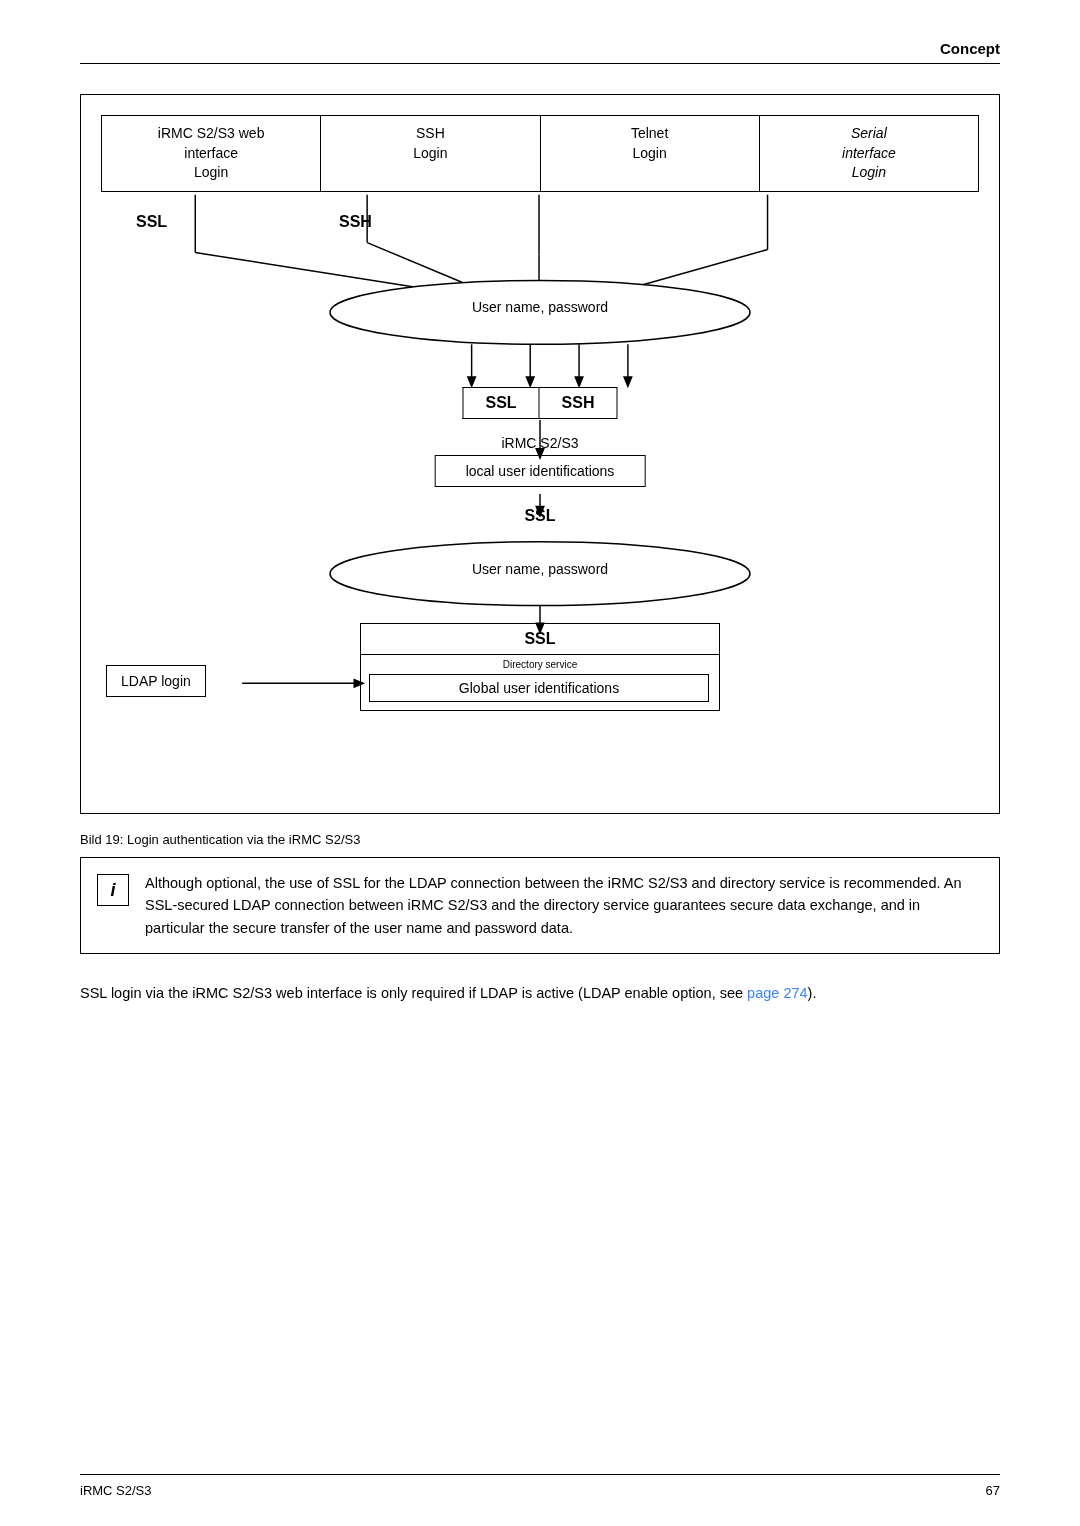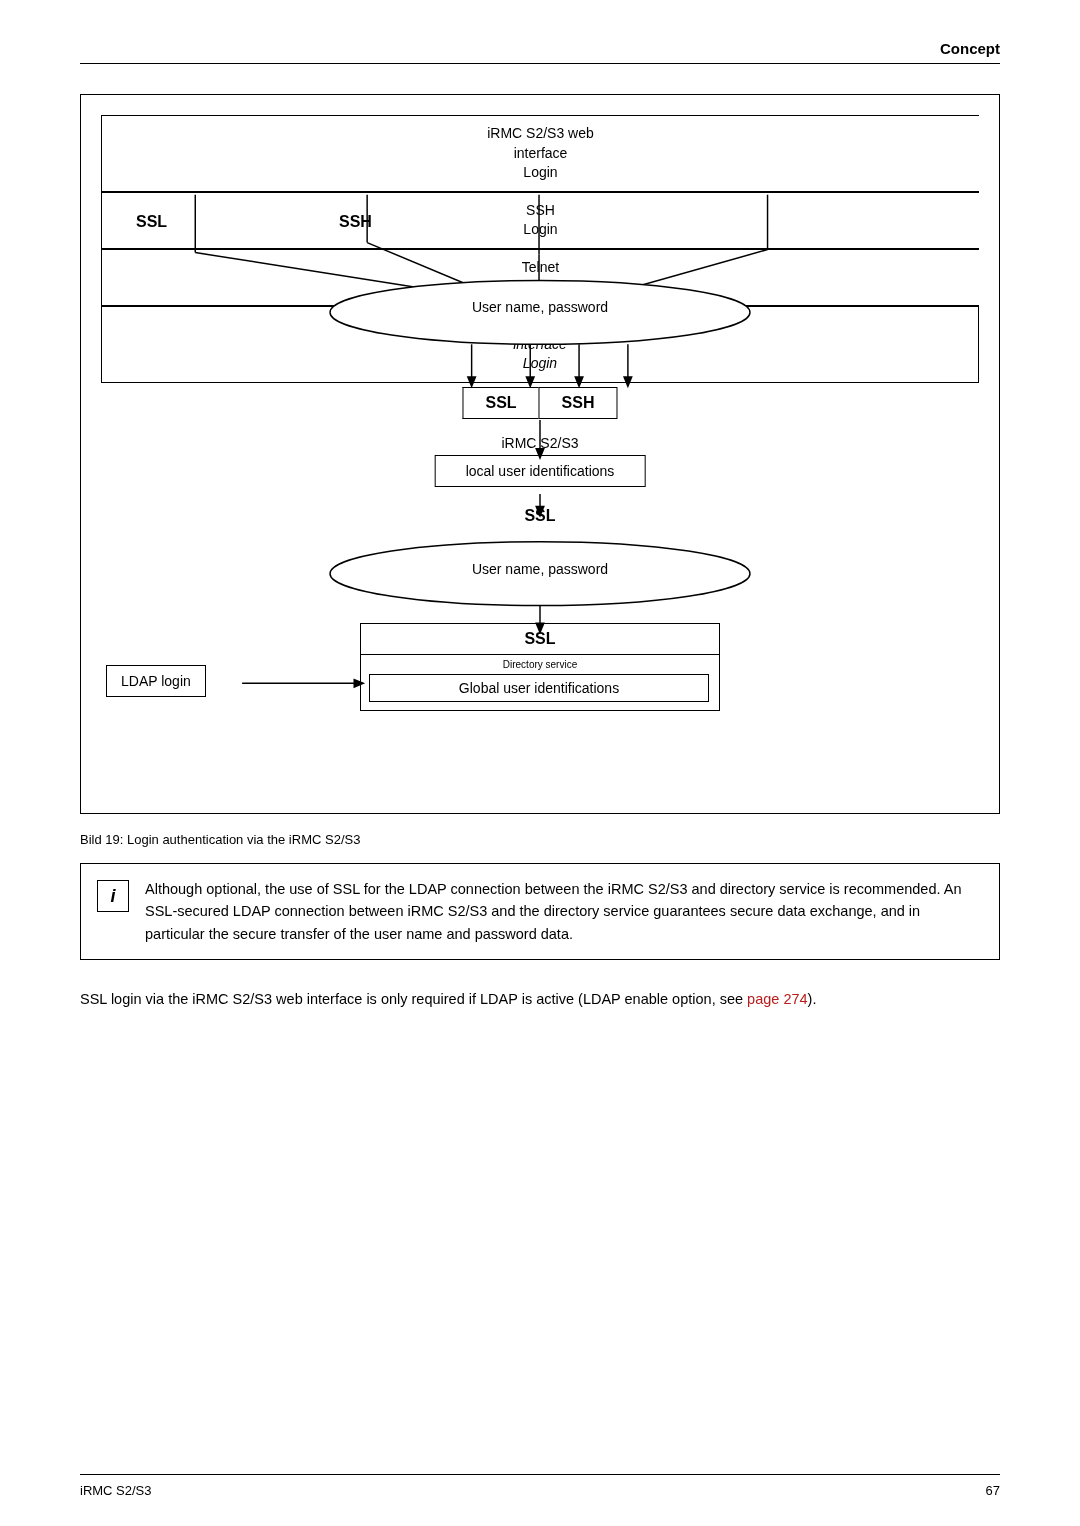--- a/index.html
+++ b/index.html
@@ -34,21 +34,21 @@
       border: 1.5px solid #000;
       padding: 0;
       margin-bottom: 18px;
       position: relative;
       width: 100%;
       height: 720px;
     }
     
     .login-boxes-row {
       display: flex;
-      flex-direction: column;
+      flex-direction: row;
       position: absolute;
       top: 20px;
       left: 20px;
       right: 20px;
       gap: 0;
     }
     .login-box {
       border: 1.5px solid #000;
       text-align: center;
       font-size: 14px;
@@ -122,21 +122,21 @@
     .svg-overlay {
       position: absolute;
       top: 0; left: 0;
       width: 100%;
       height: 100%;
       pointer-events: none;
     }
     
     .caption {
       font-size: 13px;
-      margin-bottom: 16px;
+      margin-bottom: 10px;
       color: #000;
     }
     
     .info-box {
       display: flex;
       flex-direction: row;
       border: 1.5px solid #000;
       margin-bottom: 28px;
       padding: 14px 16px;
       gap: 16px;
@@ -158,21 +158,21 @@
       font-size: 14.5px;
       line-height: 1.55;
     }
     
     .main-para {
       font-size: 14.5px;
       line-height: 1.6;
       margin-bottom: 18px;
     }
     .link-text {
-      color: #b91c1c;
+      color: #3b82f6;
       text-decoration: none;
     }
     
     .footer {
       position: absolute;
       bottom: 28px;
       left: 80px;
       right: 80px;
       display: flex;
       flex-direction: row;

